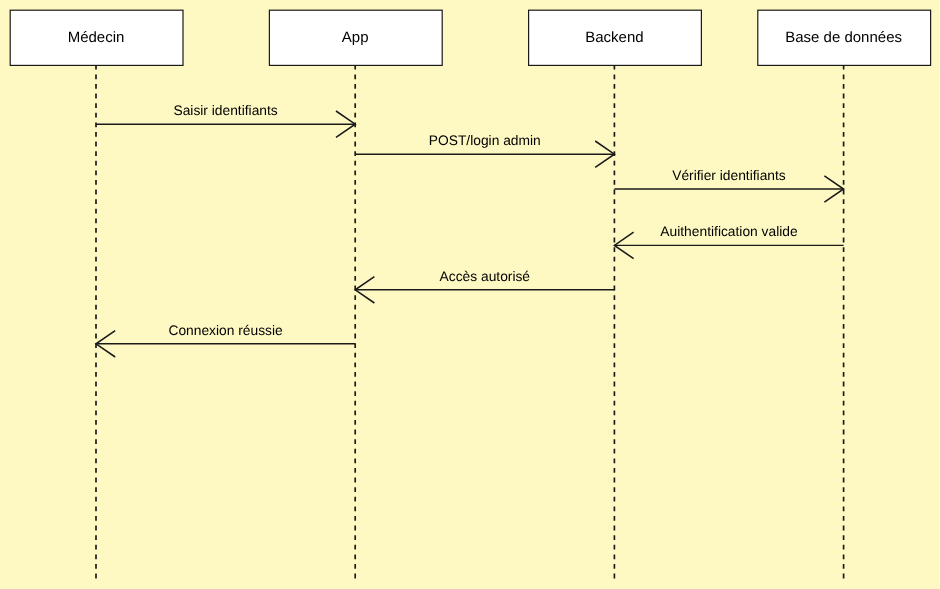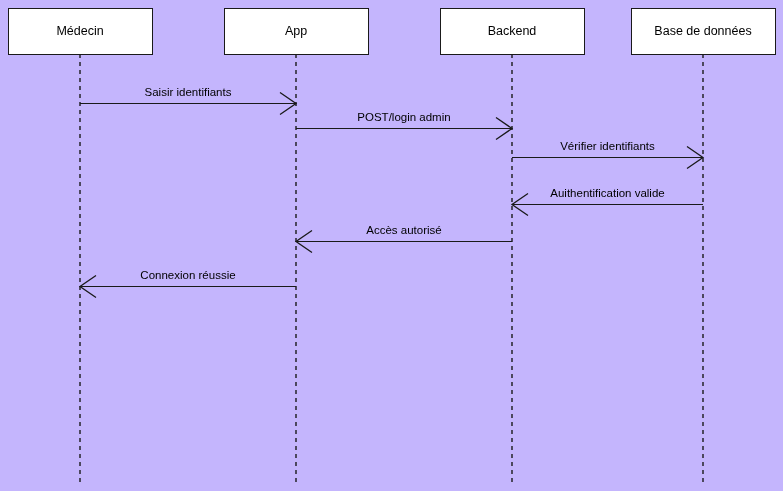--- a/index.html
+++ b/index.html
@@ -4,21 +4,21 @@
 <style>
   html, body {
     margin: 0;
     padding: 0;
     background: #ffffff;
   }
   #diagram-root {
     position: relative;
     width: 783px;
     height: 491px;
-    background: #c4b5fd;
+    background: #fef9c3;
     overflow: hidden;
     font-family: "Liberation Sans", sans-serif;
   }
   #seq-svg {
     position: absolute;
     top: 0;
     left: 0;
     width: 783px;
     height: 491px;
     display: block;

